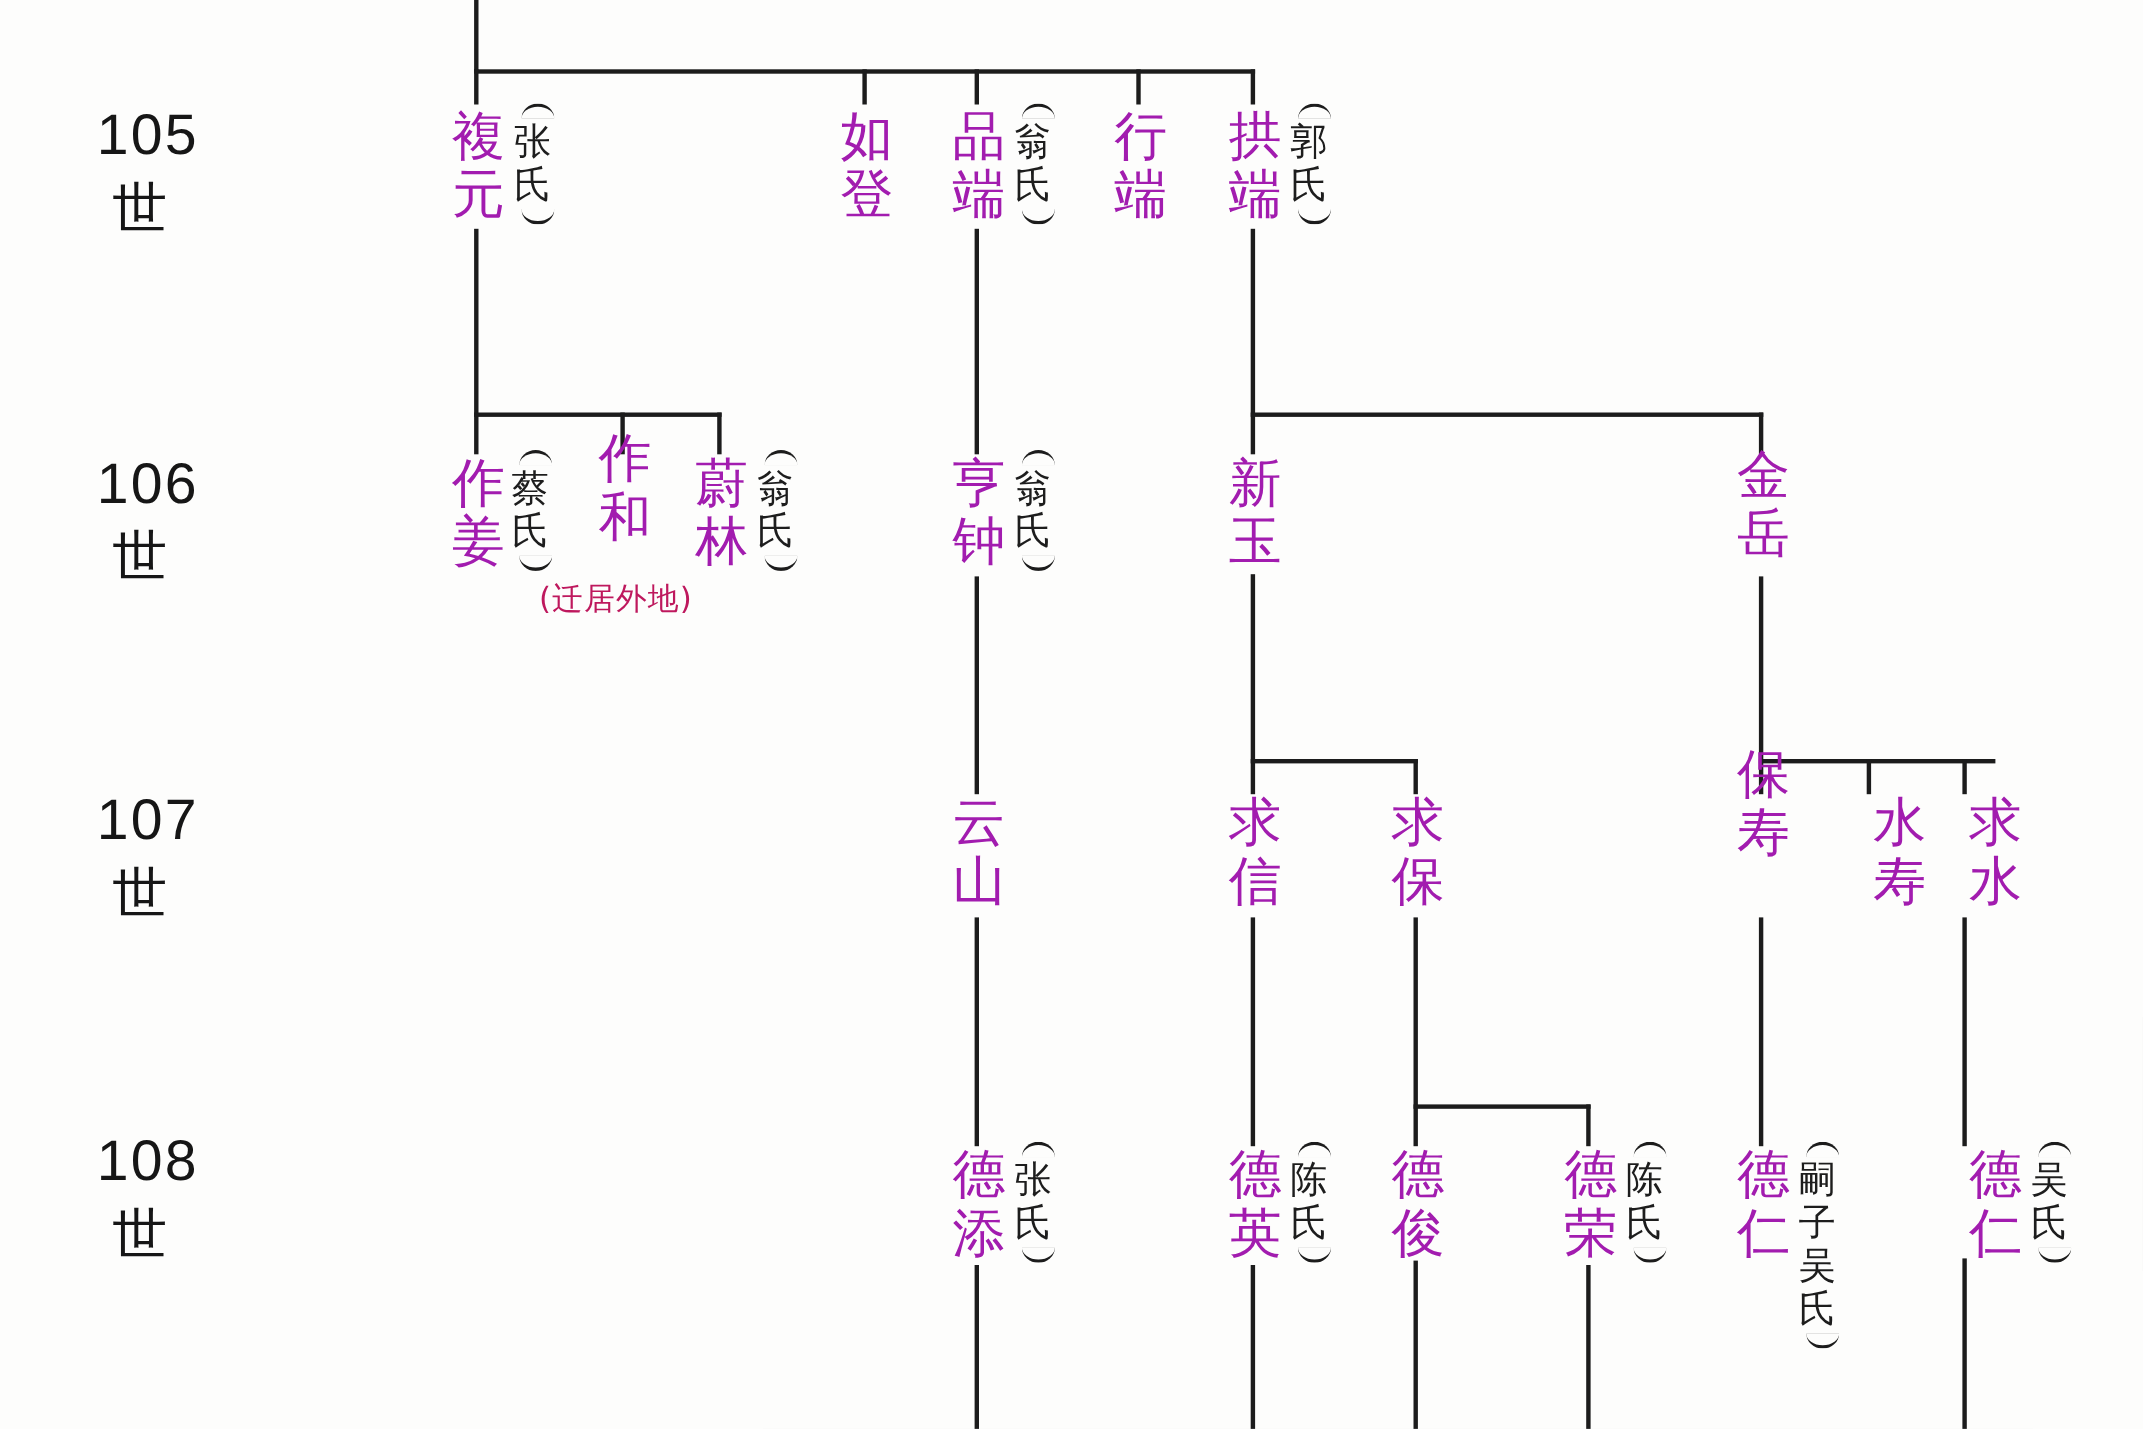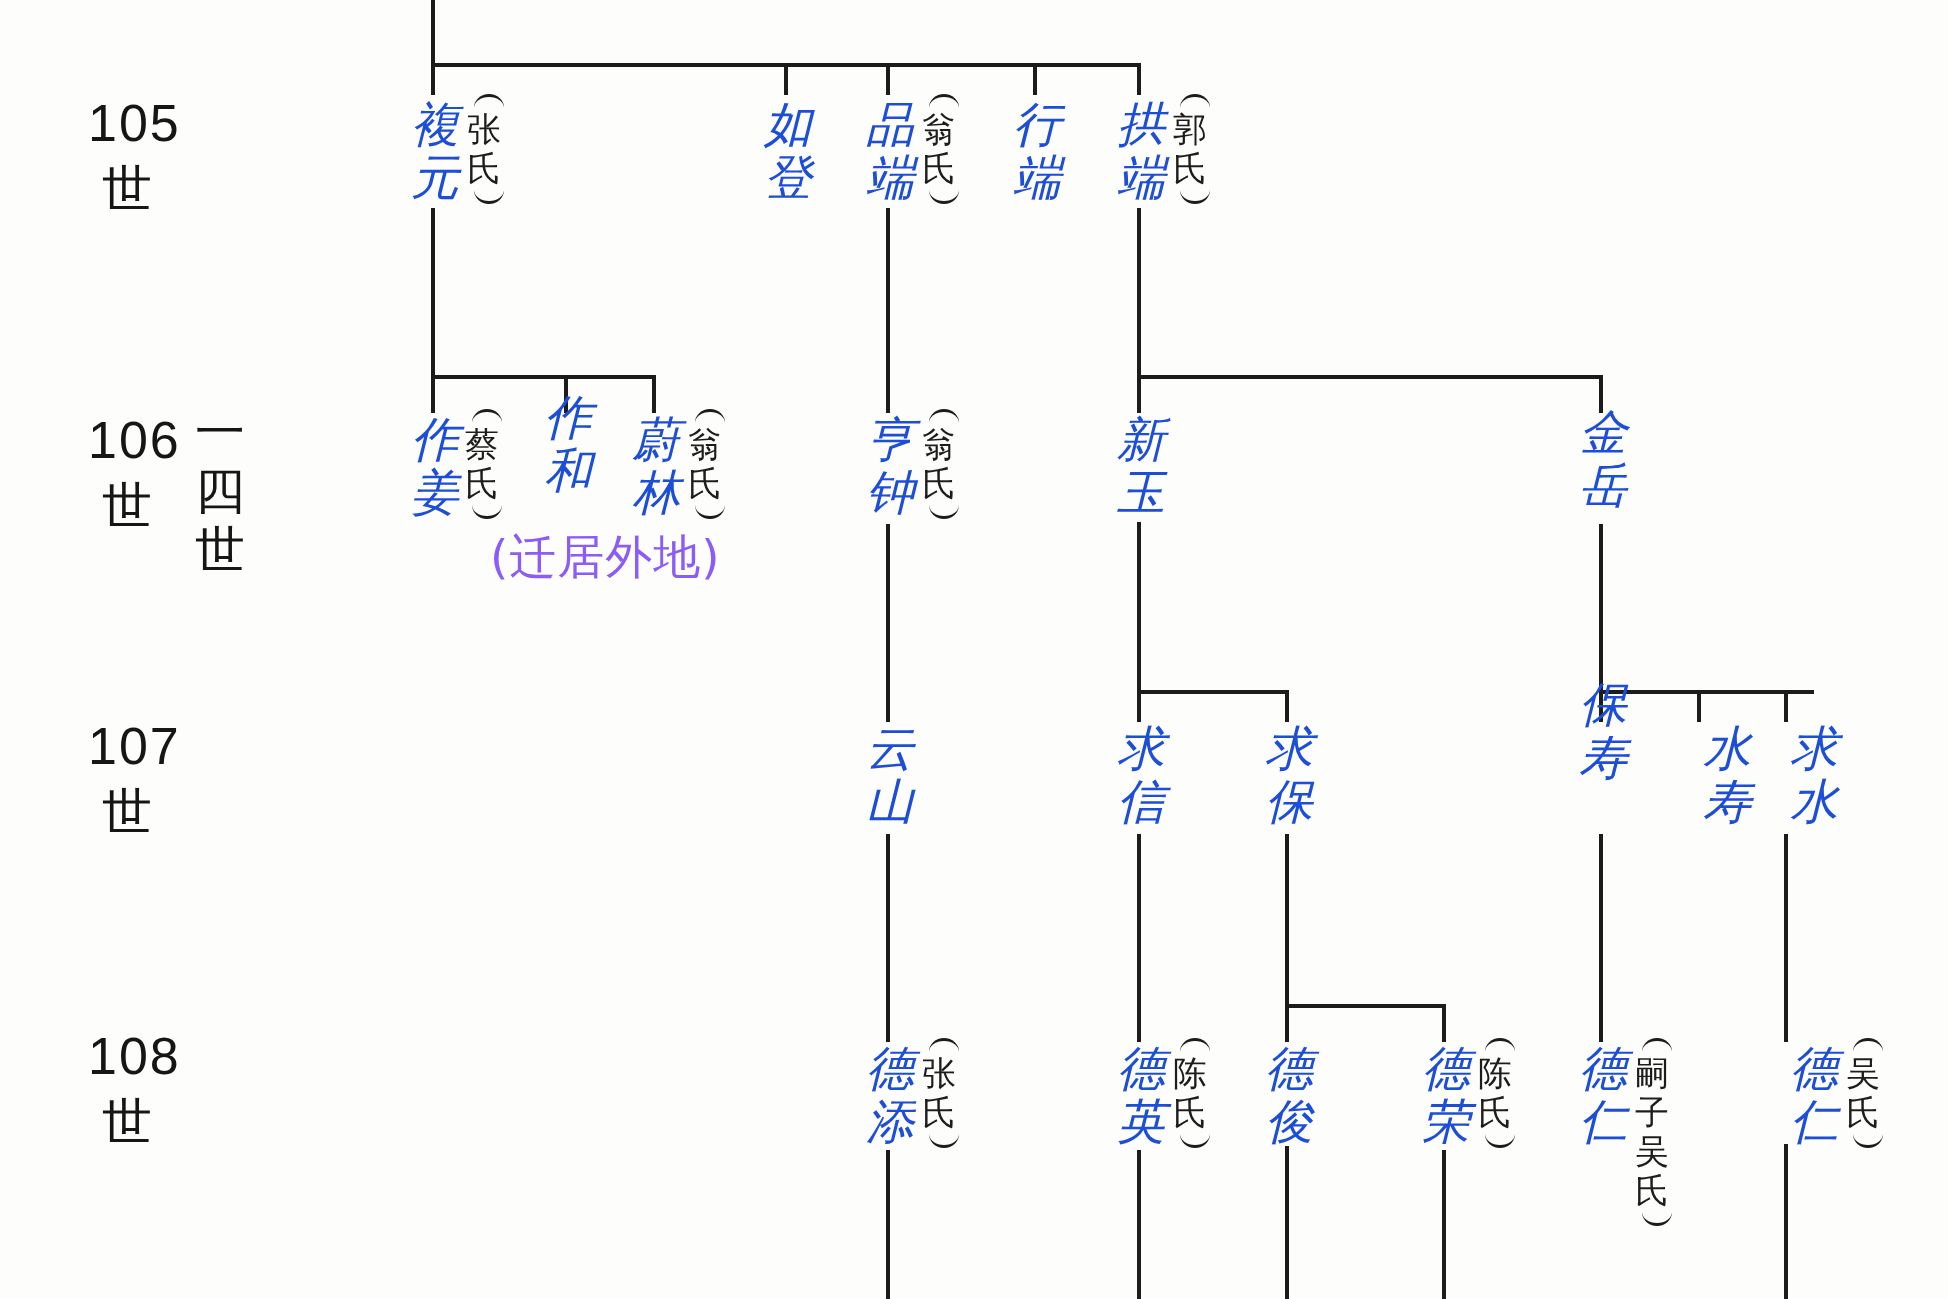--- a/index.html
+++ b/index.html
@@ -14,22 +14,21 @@
   }
   
   .v,.h{position:absolute;background:#1c1c1c;}
   .v{width:4px;}
   .h{height:4px;}
   
   .pname{
     position:absolute;width:56px;
     font-size:48px;line-height:53px;
     text-align:center;word-break:break-all;
-    color:#1d4ed8;
-    font-style:italic;
+    color:#a21caf;
   }
   
   .ann{position:absolute;width:44px;text-align:left;}
   .ann-txt{
     font-size:34px;line-height:39px;
     word-break:break-all;color:#1d1d1d;
   }
   .arc{width:30px;height:11px;margin:0 auto 2px auto;}
   .arc-t{border-top:3.5px solid #1c1c1c;border-radius:50% 50% 0 0/100% 100% 0 0;}
   .arc-b{border-bottom:3.5px solid #1c1c1c;border-radius:0 0 50% 50%/0 0 100% 100%;margin-top:2px;}
@@ -38,33 +37,32 @@
     position:absolute;font-size:52px;letter-spacing:2px;
     font-family:"Liberation Sans","DejaVu Sans",sans-serif;color:#161616;
   }
   .gen-shi{position:absolute;font-size:50px;color:#161616;}
   .gen-col{
     position:absolute;width:60px;
     font-size:50px;line-height:59px;
     text-align:center;word-break:break-all;color:#161616;
   }
   
-  .note{position:absolute;font-size:47px;letter-spacing:1px;color:#8b5cf6;white-space:nowrap;}
+  .note{position:absolute;font-size:28px;letter-spacing:1px;color:#be185d;white-space:nowrap;}
 </style>
 </head>
 <body>
 
 <div id="canvas">
 
   <div class="gen-num" style="left:88px;top:93px">105</div>
   <div class="gen-shi" style="left:102px;top:156px">世</div>
 
   <div class="gen-num" style="left:88px;top:410px">106</div>
   <div class="gen-shi" style="left:102px;top:473px">世</div>
-  <div class="gen-col" style="left:190px;top:403px">一四世</div>
 
   <div class="gen-num" style="left:88px;top:716px">107</div>
   <div class="gen-shi" style="left:102px;top:779px">世</div>
 
   <div class="gen-num" style="left:88px;top:1026px">108</div>
   <div class="gen-shi" style="left:102px;top:1089px">世</div>
 
   <div class="v" style="left:431px;top:0;height:65px"></div>
   <div class="h" style="left:431px;top:63px;width:710px"></div>
   <div class="v" style="left:431px;top:63px;height:32px"></div>

